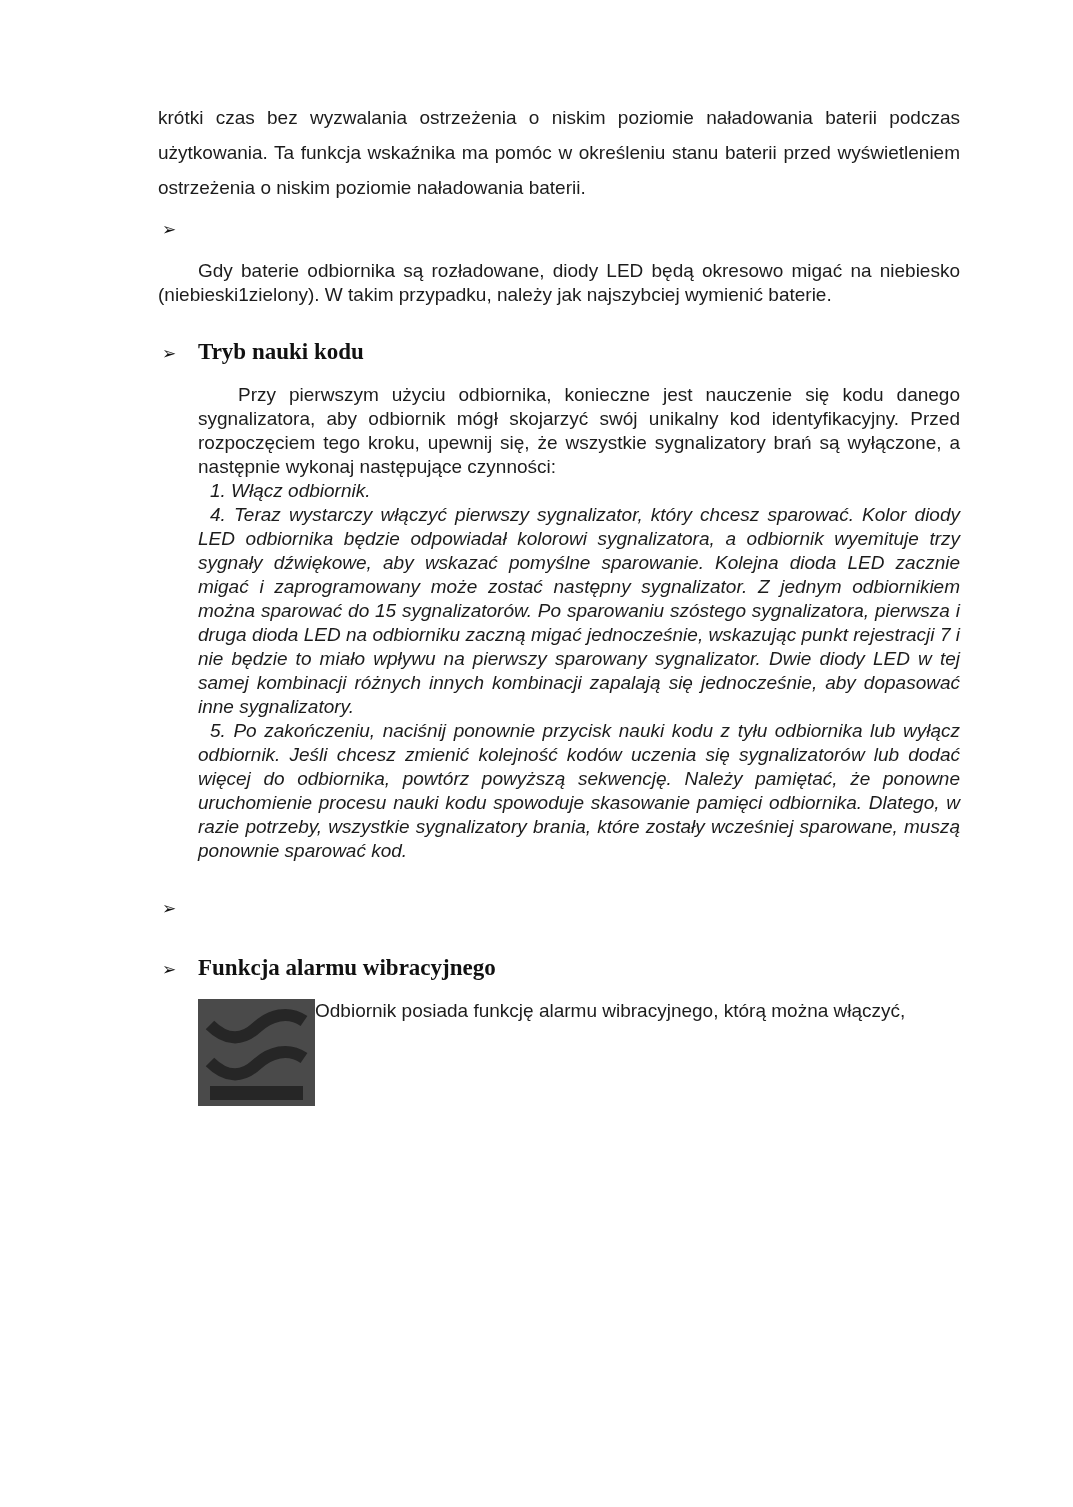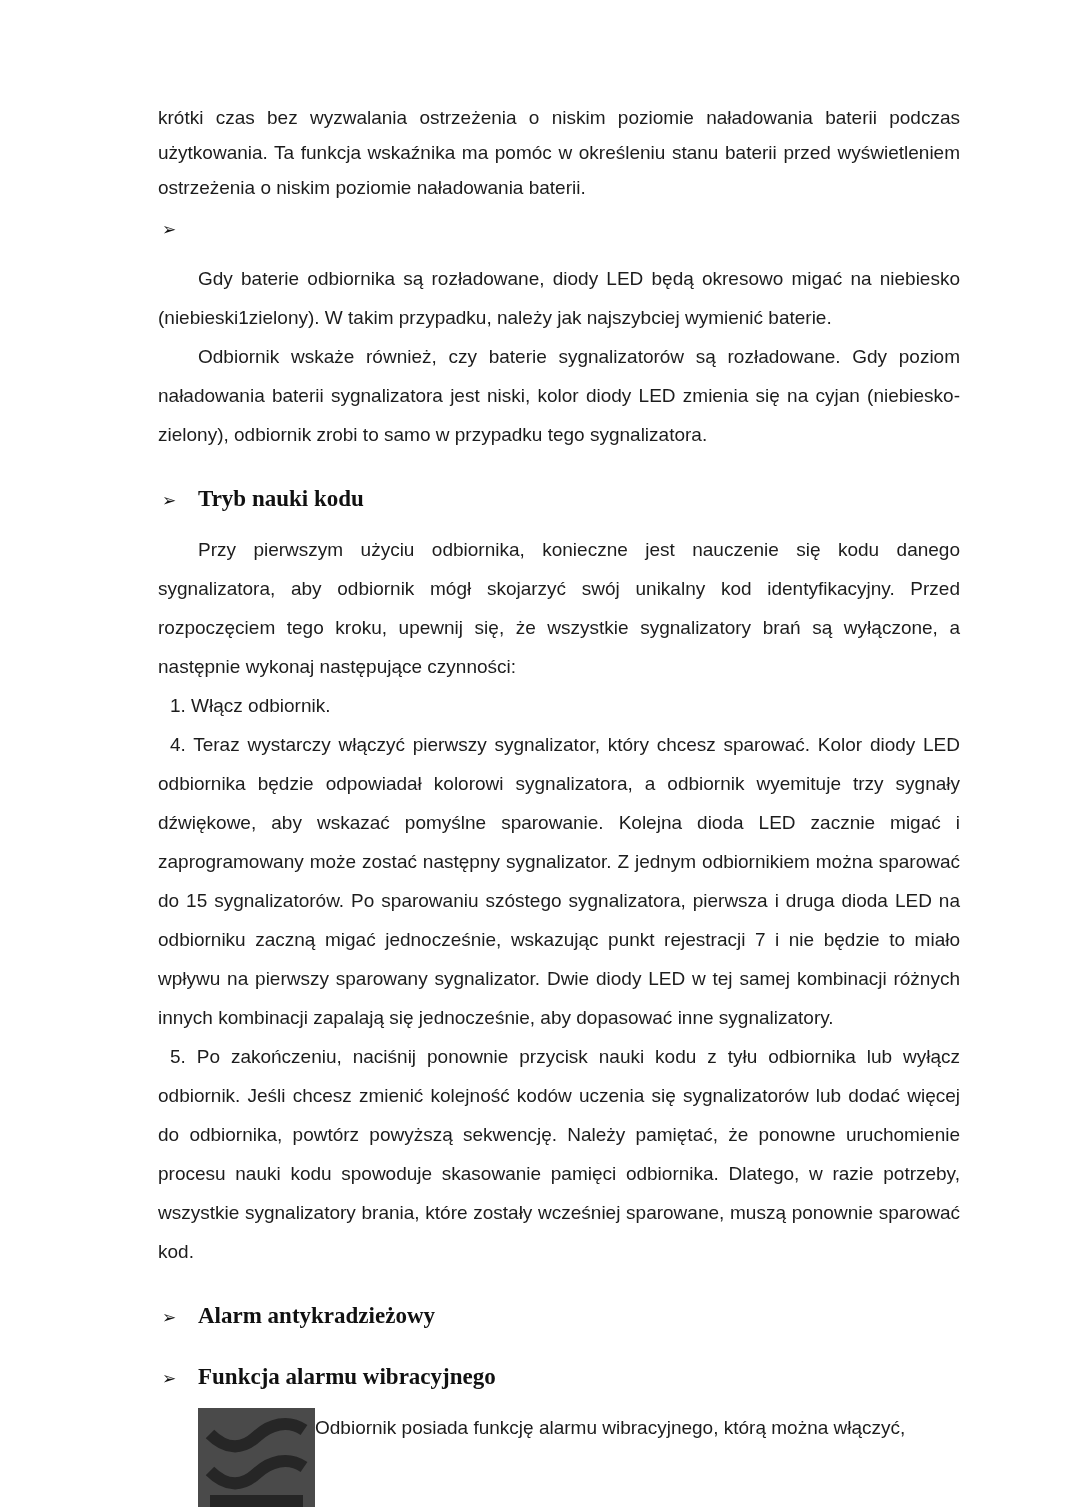--- a/index.html
+++ b/index.html
@@ -9,27 +9,27 @@
     box-sizing:border-box;
     padding:100px 113px 0 158px;
     background:#ffffff;
     font-family:"Liberation Sans", sans-serif;
     color:#1c1c1c;
     overflow:hidden;
   }
   .p {
     margin:0;
     font-size:19px;
-    line-height:39px;
+    line-height:24px;
     text-align:justify;
     color:#1c1c1c;
   }
   .p.intro { line-height:35px; }
   .p.ind { text-indent:40px; }
-  .p.ind2 { text-indent:12px; }
+  .p.ind2 { text-indent:12px;font-style:italic; }
   .heading {
     display:flex;
     align-items:baseline;
     font-family:"Liberation Serif", serif;
     font-weight:bold;
     font-size:23px;
     line-height:30px;
     color:#111111;
     margin:30px 0 15px 0;
   }
@@ -37,57 +37,55 @@
   .bullet {
     flex:none;
     width:40px;
     box-sizing:border-box;
     padding-left:4px;
     font-family:"DejaVu Sans", sans-serif;
     font-size:17px;
     font-weight:normal;
     color:#111111;
   }
-  .code-block { }
+  .code-block { margin-left:40px; }
   .vib-row { display:flex; align-items:flex-start; }
   .vib-img {
     flex:none;
     margin-left:40px;
     width:117px; height:107px;
     display:block;
   }
   .vib-text { flex:1; }
 </style>
 </head>
 <body>
 
 <div class="page">
 
   <p class="p intro">krótki czas bez wyzwalania ostrzeżenia o niskim poziomie naładowania baterii podczas użytkowania. Ta funkcja wskaźnika ma pomóc w określeniu stanu baterii przed wyświetleniem ostrzeżenia o niskim poziomie naładowania baterii.</p>
 
   <div class="heading first">
     <span class="bullet">➢</span>
   </div>
   <p class="p ind">Gdy baterie odbiornika są rozładowane, diody LED będą okresowo migać na niebiesko (niebieski1zielony). W takim przypadku, należy jak najszybciej wymienić baterie.</p>
-  <p class="p ind">Odbiornik wskaże również, czy baterie sygnalizatorów są rozładowane. Gdy poziom naładowania baterii sygnalizatora jest niski, kolor diody LED zmienia się na cyjan (niebiesko-zielony), odbiornik zrobi to samo w przypadku tego sygnalizatora.</p>
 
   <div class="heading">
     <span class="bullet">➢</span>
     <span>Tryb nauki kodu</span>
   </div>
   <div class="code-block">
     <p class="p ind">Przy pierwszym użyciu odbiornika, konieczne jest nauczenie się kodu danego sygnalizatora, aby odbiornik mógł skojarzyć swój unikalny kod identyfikacyjny. Przed rozpoczęciem tego kroku, upewnij się, że wszystkie sygnalizatory brań są wyłączone, a następnie wykonaj następujące czynności:</p>
     <p class="p ind2">1. Włącz odbiornik.</p>
     <p class="p ind2">4. Teraz wystarczy włączyć pierwszy sygnalizator, który chcesz sparować. Kolor diody LED odbiornika będzie odpowiadał kolorowi sygnalizatora, a odbiornik wyemituje trzy sygnały dźwiękowe, aby wskazać pomyślne sparowanie. Kolejna dioda LED zacznie migać i zaprogramowany może zostać następny sygnalizator. Z jednym odbiornikiem można sparować do 15 sygnalizatorów. Po sparowaniu szóstego sygnalizatora, pierwsza i druga dioda LED na odbiorniku zaczną migać jednocześnie, wskazując punkt rejestracji 7 i nie będzie to miało wpływu na pierwszy sparowany sygnalizator. Dwie diody LED w tej samej kombinacji różnych innych kombinacji zapalają się jednocześnie, aby dopasować inne sygnalizatory.</p>
     <p class="p ind2">5. Po zakończeniu, naciśnij ponownie przycisk nauki kodu z tyłu odbiornika lub wyłącz odbiornik. Jeśli chcesz zmienić kolejność kodów uczenia się sygnalizatorów lub dodać więcej do odbiornika, powtórz powyższą sekwencję. Należy pamiętać, że ponowne uruchomienie procesu nauki kodu spowoduje skasowanie pamięci odbiornika. Dlatego, w razie potrzeby, wszystkie sygnalizatory brania, które zostały wcześniej sparowane, muszą ponownie sparować kod.</p>
   </div>
 
   <div class="heading">
     <span class="bullet">➢</span>
-    <span>Alarm antykradzieżowy</span>
   </div>
 
   <div class="heading">
     <span class="bullet">➢</span>
     <span>Funkcja alarmu wibracyjnego</span>
   </div>
   <div class="vib-row">
     <svg class="vib-img" viewBox="0 0 117 107">
       <rect x="0" y="0" width="117" height="107" fill="#4a4a4a"></rect>
       <path d="M 12 26 C 28 42, 44 42, 58 29 C 72 16, 90 11, 106 22" fill="none" stroke-width="12" stroke="#262626"></path>

